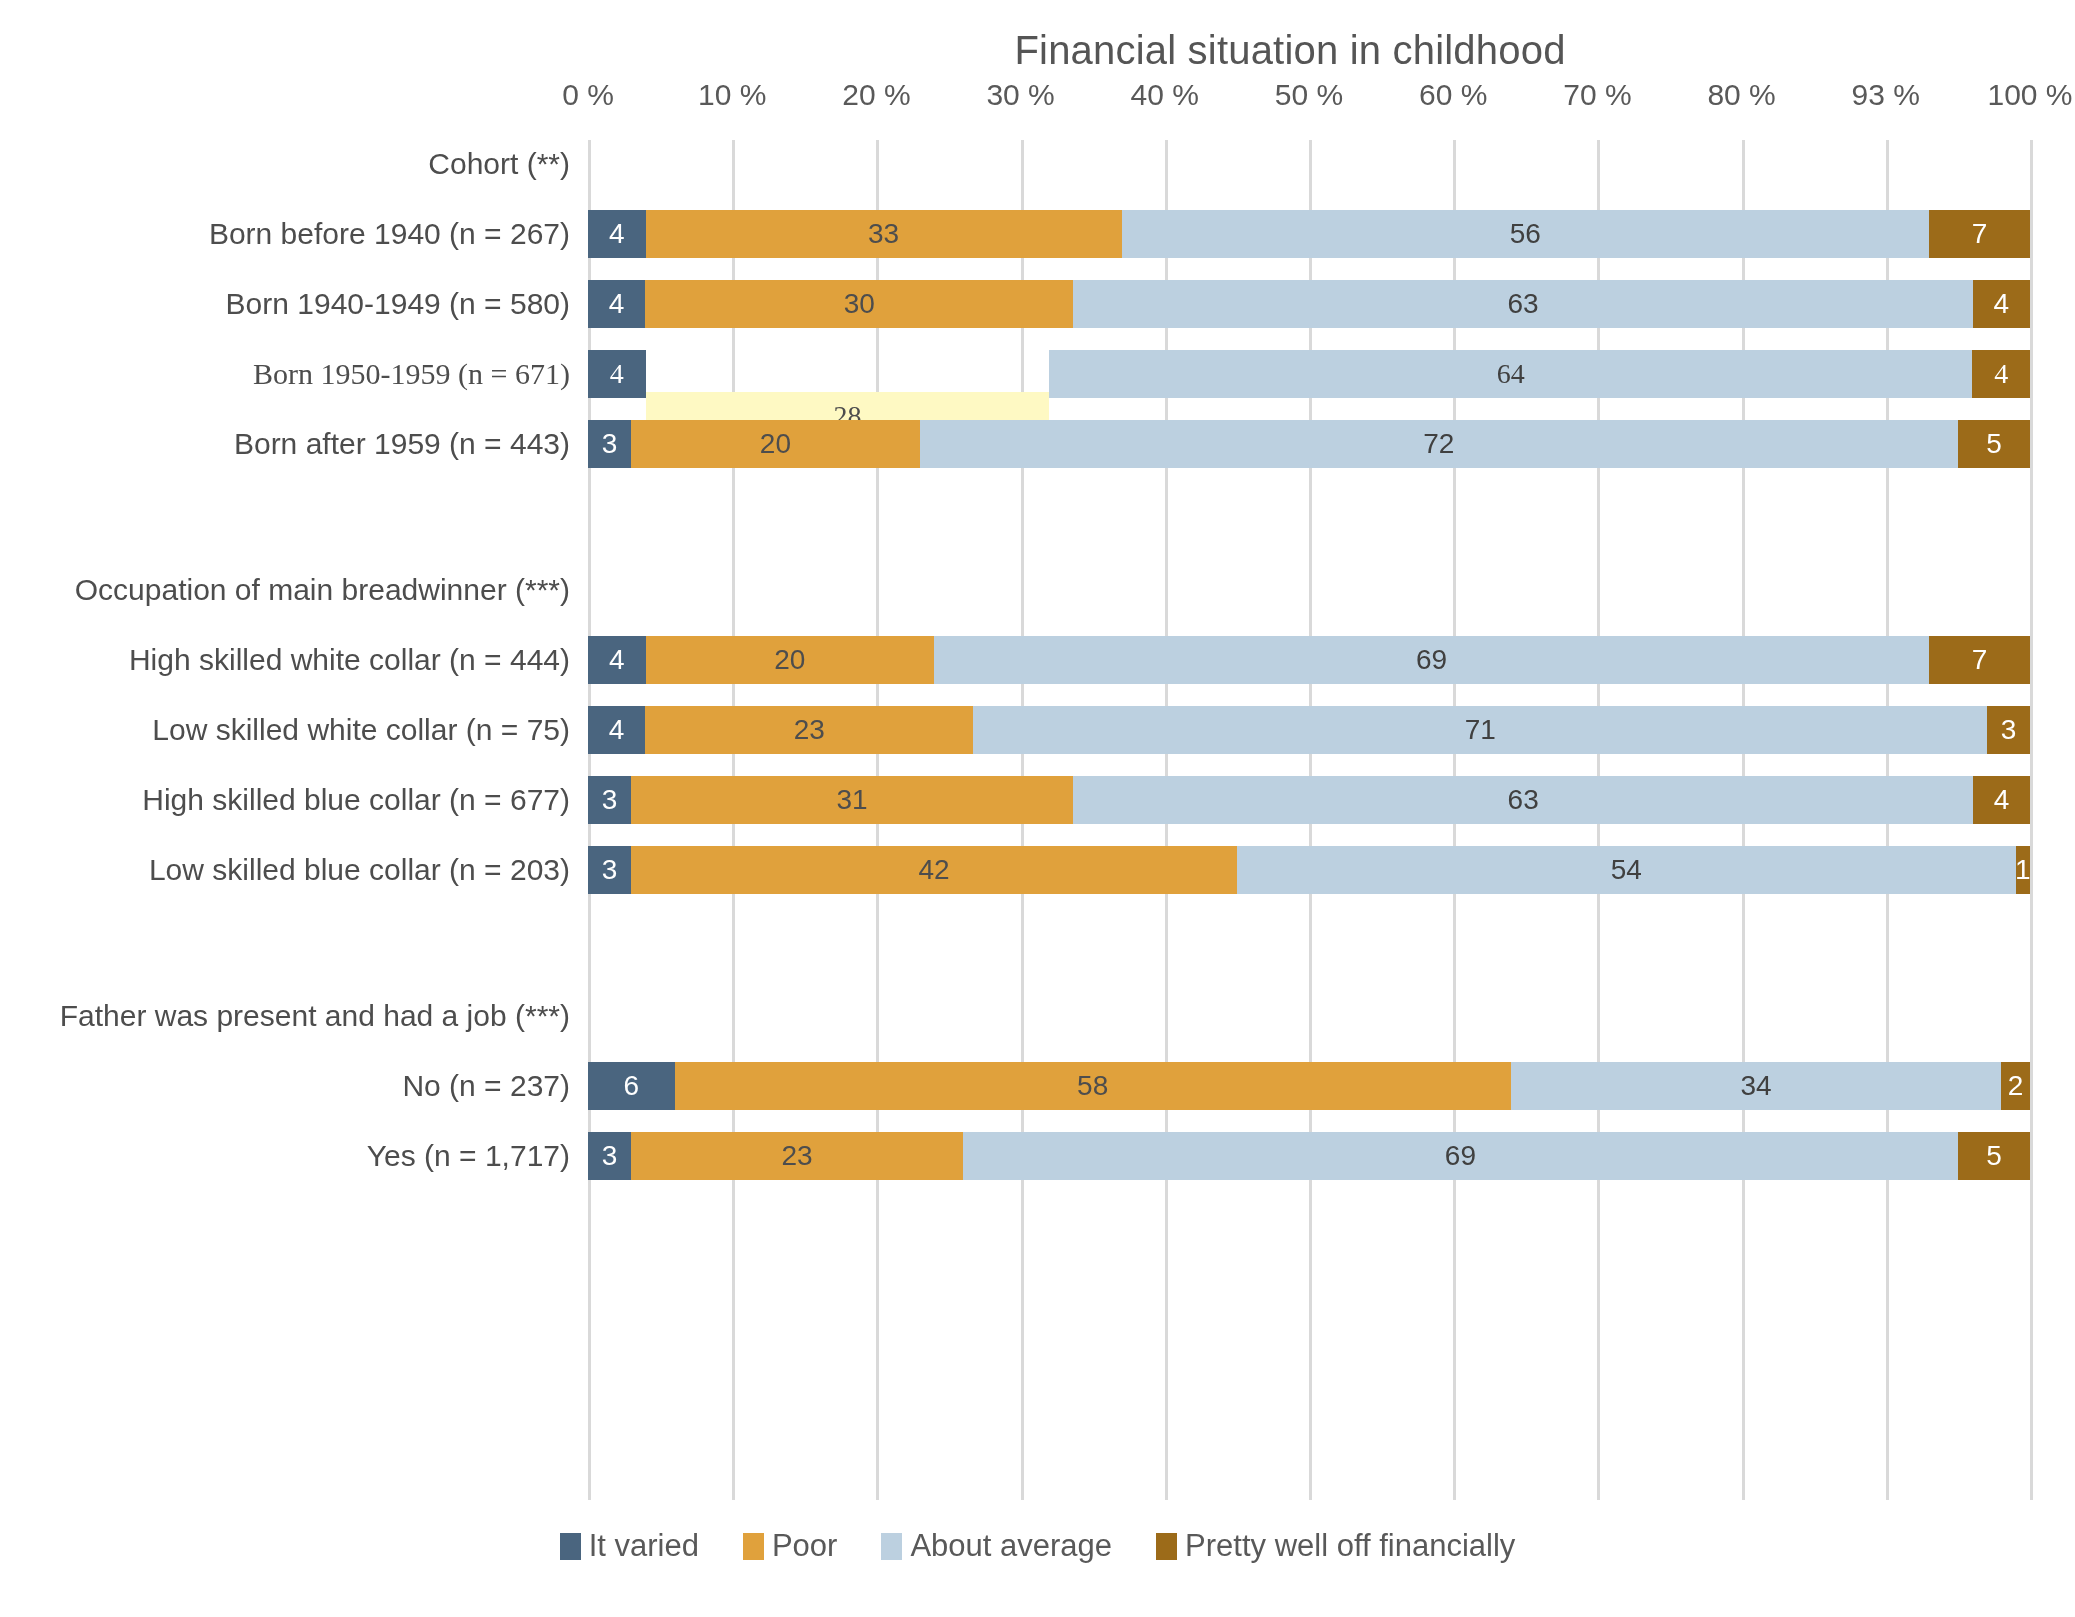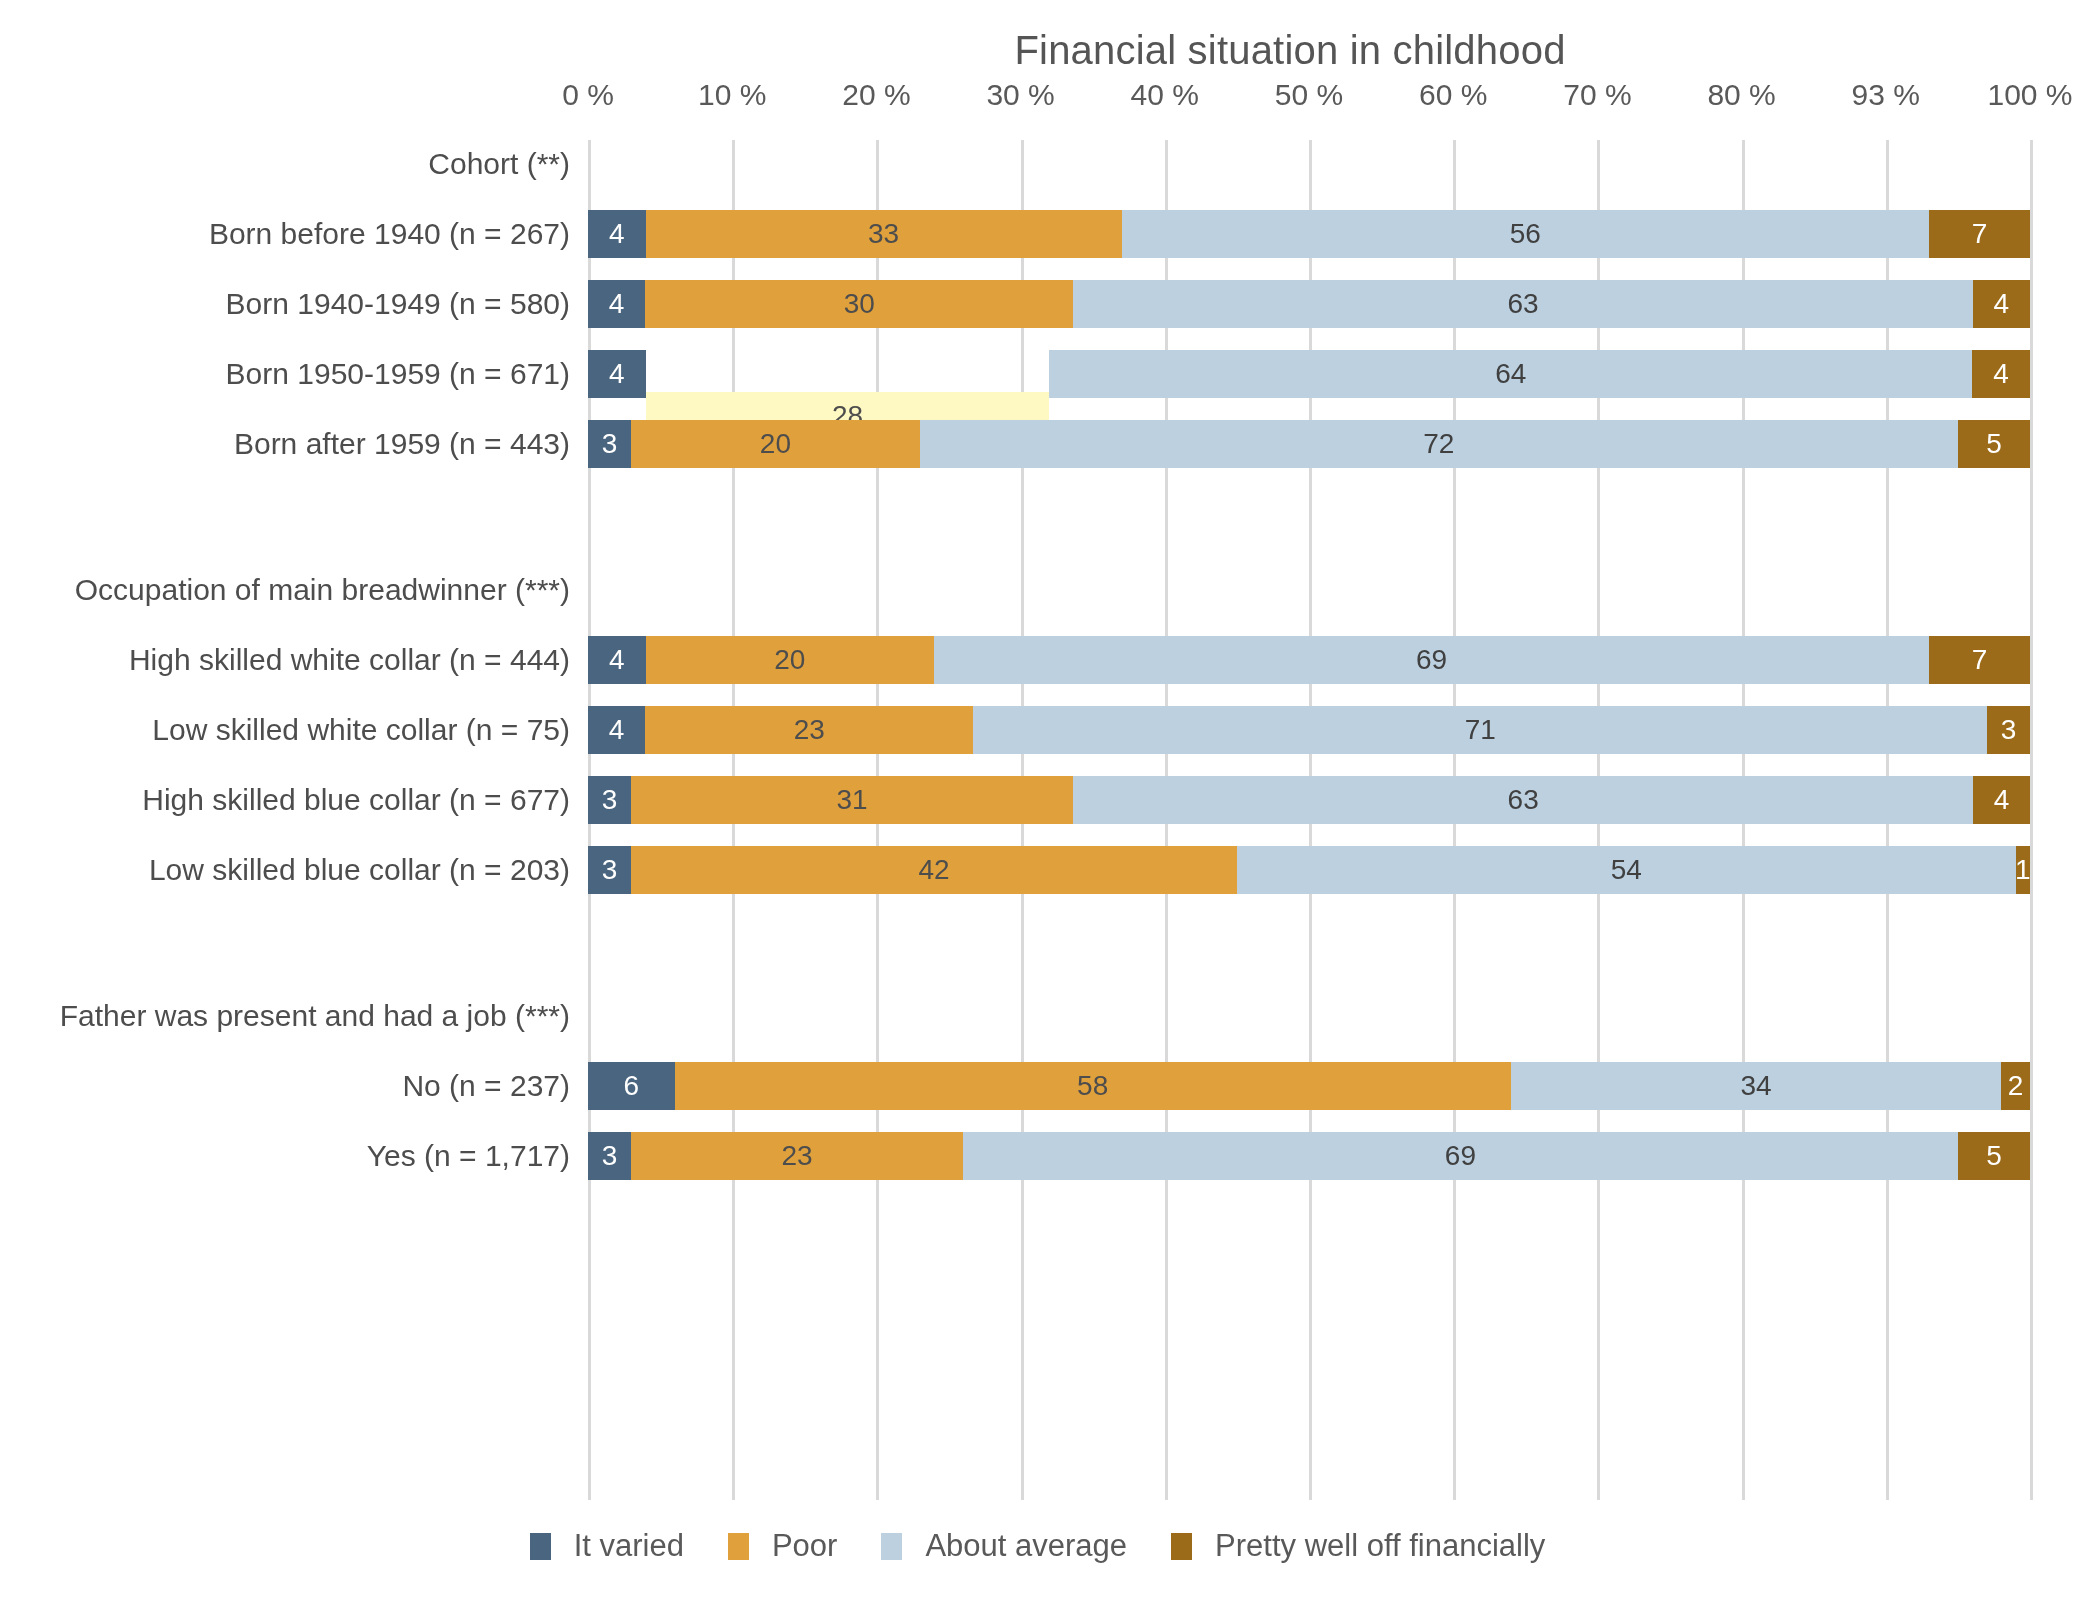--- a/index.html
+++ b/index.html
@@ -118,21 +118,21 @@
     top: 1528px;
     width: 2075px;
     display: flex;
     justify-content: center;
     align-items: center;
     gap: 44px;
   }
   .legend-item {
     display: flex;
     align-items: center;
-    gap: 23px;
+    gap: 8px;
     justify-content: space-between;
   }
   .legend-swatch {
     width: 21px;
     height: 27px;
     flex: none;
   }
   .legend-label {
     font-size: 31px;
     color: #595959;
@@ -204,21 +204,21 @@
               <span class="seg-val">30</span>
             </div>
             <div class="seg s2" style="width: 62.3762%; background: rgb(188, 208, 224);">
               <span class="seg-val">63</span>
             </div>
             <div class="seg s3" style="width: 3.9604%; background: rgb(156, 107, 25);">
               <span class="seg-val">4</span>
             </div>
           </div>
         </div>
-        <div class="row" style="top: 210px;">
+        <div class="row" style="top: 210px; font-family: Liberation Serif, serif;">
           <div class="row-label">Born 1950-1959 (n = 671)</div>
           <div class="bar">
             <div class="seg s0" style="width: 4%; background: rgb(74, 101, 127);">
               <span class="seg-val">4</span>
             </div>
             <div class="seg s1" style="width: 28%; background: #fef9c3; margin-top: 42px;">
               <span class="seg-val">28</span>
             </div>
             <div class="seg s2" style="width: 64%; background: rgb(188, 208, 224);">
               <span class="seg-val">64</span>

